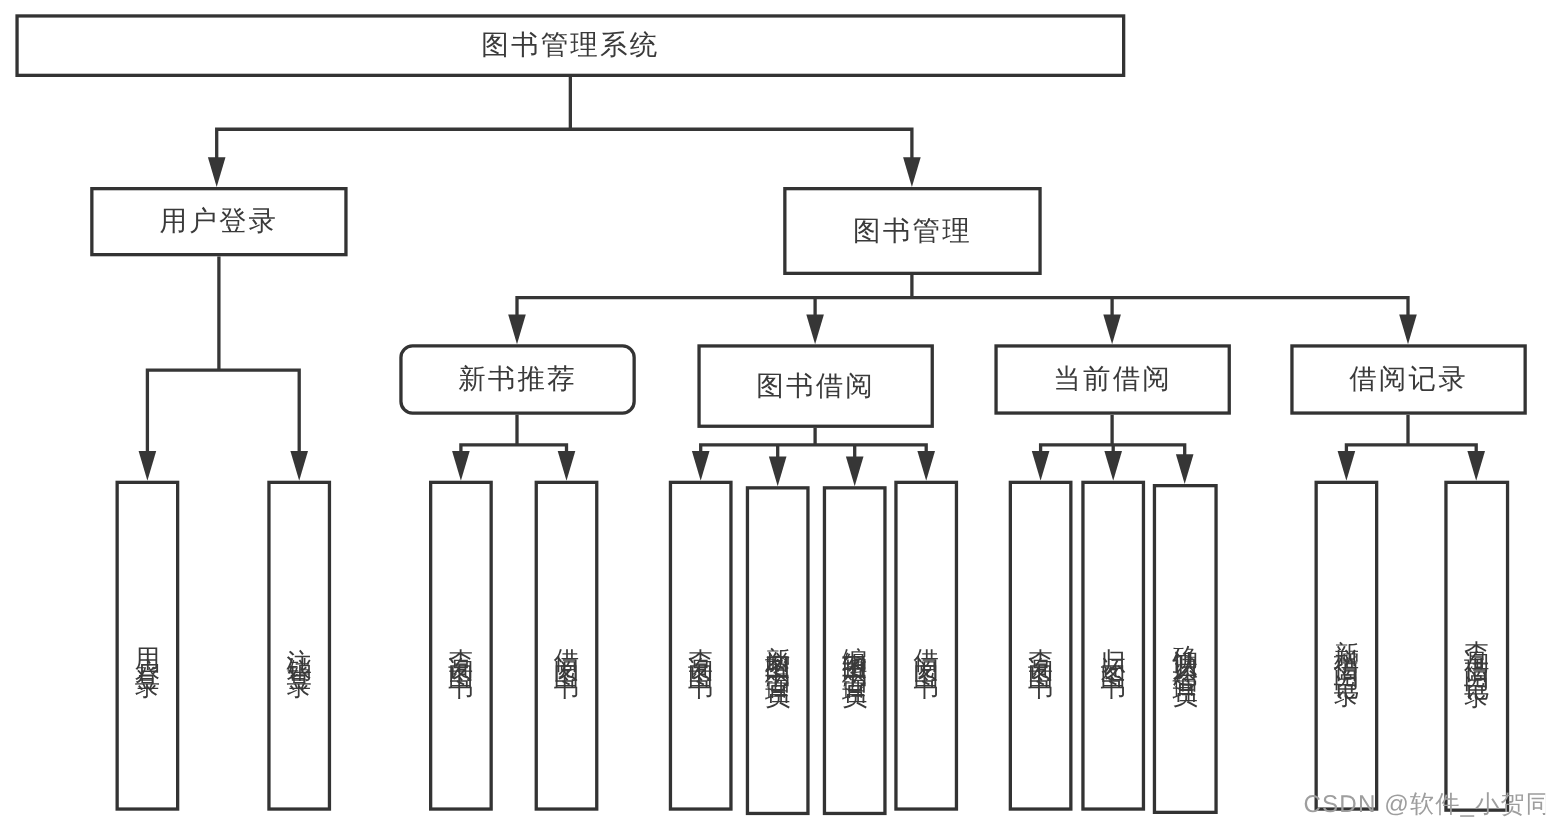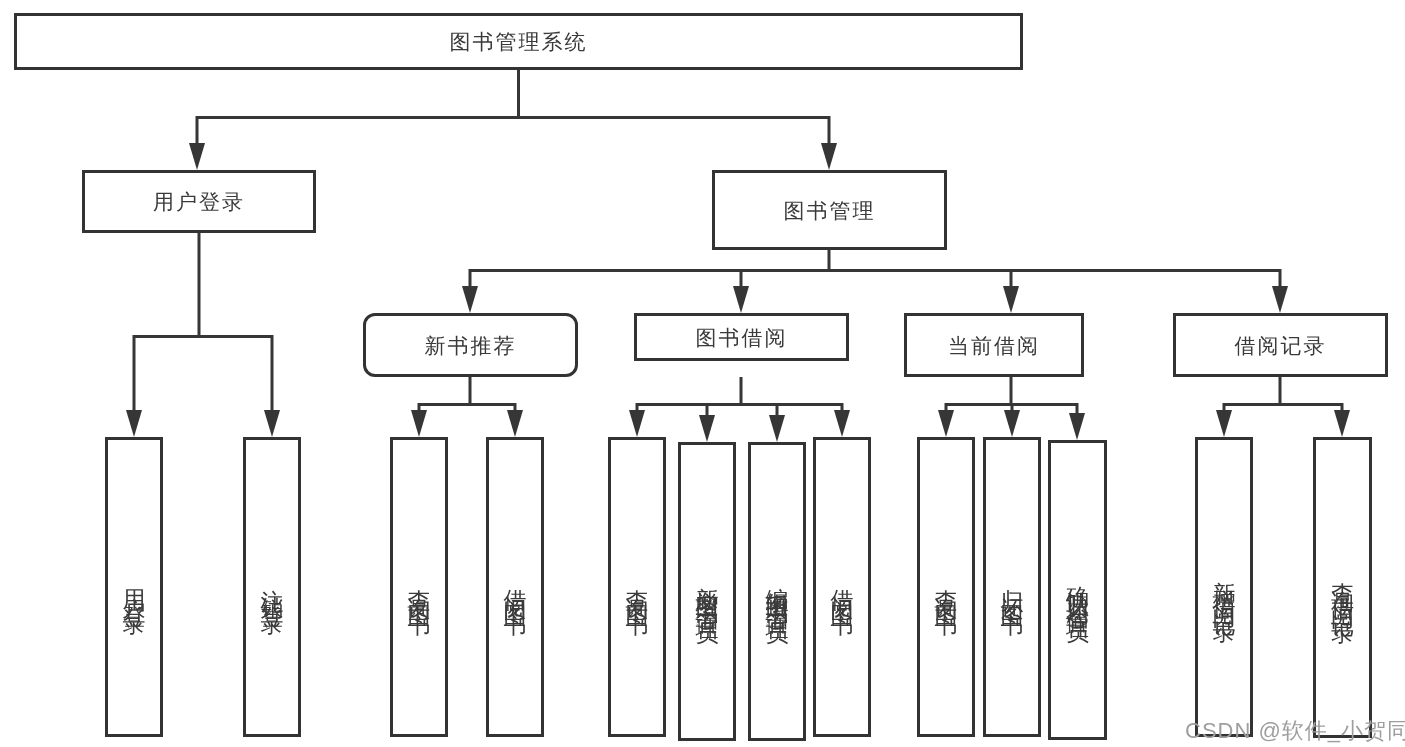--- a/index.html
+++ b/index.html
@@ -18,39 +18,39 @@
     position:absolute;
     box-sizing:border-box;
     background:#ffffff;
     border:3px solid #333333;
     color:#3a3a3a;
     display:flex;align-items:center;justify-content:center;
     text-align:center;
     z-index:2;
   }
   .hbox{
-    font-size:21px;
+    font-size:25px;
     letter-spacing:2px;
     line-height:1;
   }
   .vbox{
     writing-mode:vertical-rl;
     text-orientation:mixed;
     font-size:23px;
     letter-spacing:8px;
     line-height:1;
   }
   .vbox.long{letter-spacing:5px;}
   
   #n-root        {left:14px;  top:13px;  width:1009px; height:57px;}
   #n-user-login  {left:82px;  top:170px; width:234px;  height:63px;}
   #n-book-mgmt   {left:712px; top:170px; width:235px;  height:80px;}
   #n-new-rec     {left:363px; top:313px; width:215px;  height:64px;border-radius:12px;}
-  #n-borrow      {left:634px; top:313px; width:215px;  height:48px;}
-  #n-current     {left:904px; top:313px; width:180px;  height:64px;}
+  #n-borrow      {left:634px; top:313px; width:215px;  height:76px;}
+  #n-current     {left:904px; top:313px; width:215px;  height:64px;}
   #n-record      {left:1173px;top:313px; width:215px;  height:64px;}
   #l-user-login  {left:105px; top:437px; width:58px; height:300px;}
   #l-logout      {left:243px; top:437px; width:58px; height:300px;}
   #l-nr-query    {left:390px; top:437px; width:58px; height:300px;}
   #l-nr-borrow   {left:486px; top:437px; width:58px; height:300px;}
   #l-bb-query    {left:608px; top:437px; width:58px; height:300px;}
   #l-bb-add      {left:678px; top:442px; width:58px; height:299px;}
   #l-bb-edit     {left:748px; top:442px; width:58px; height:299px;}
   #l-bb-borrow   {left:813px; top:437px; width:58px; height:300px;}
   #l-cb-query    {left:917px; top:437px; width:58px; height:300px;}

